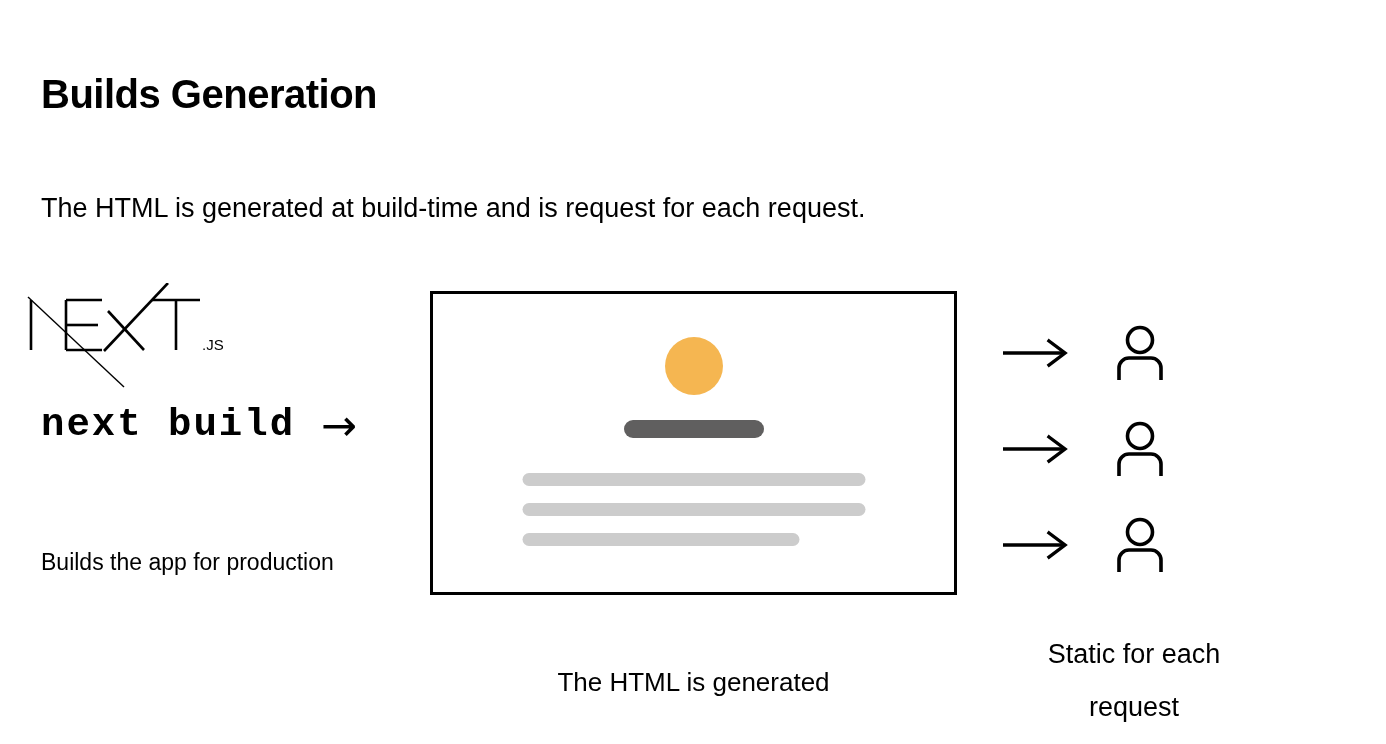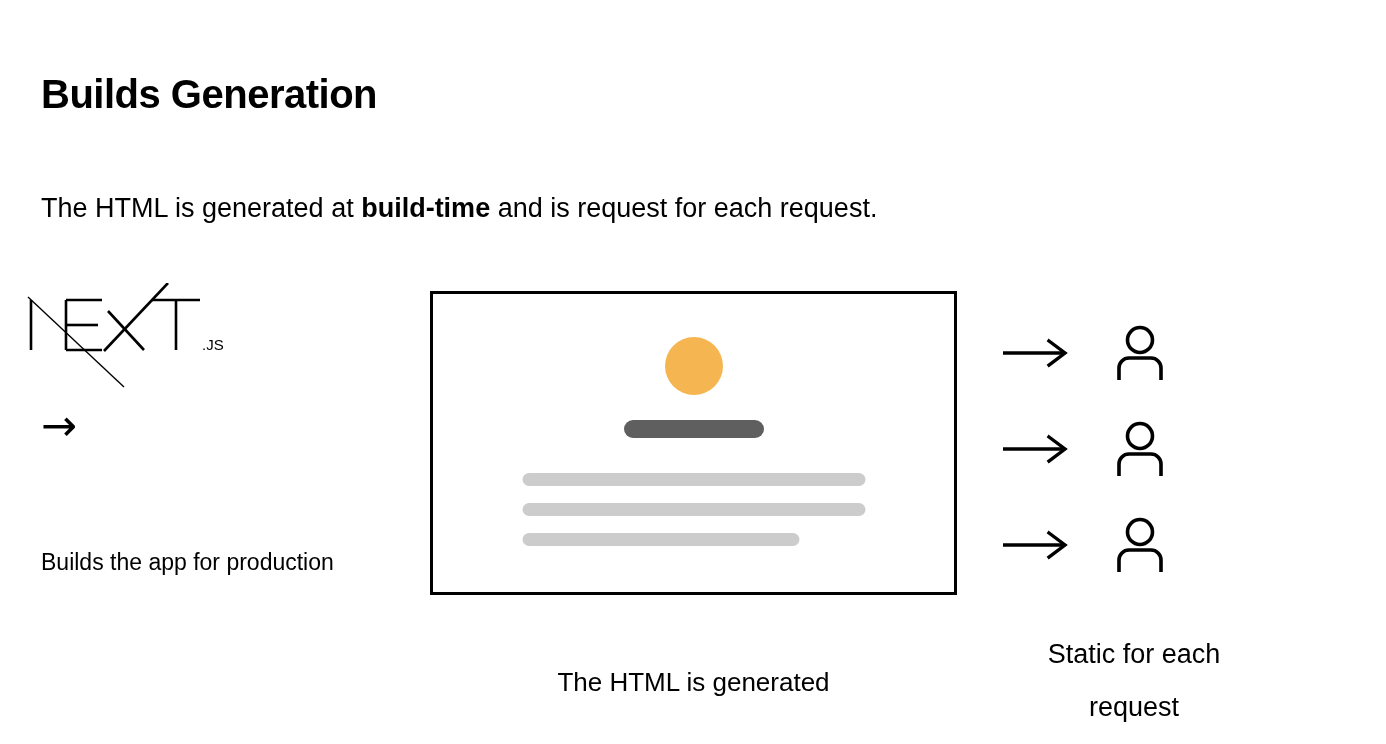--- a/index.html
+++ b/index.html
@@ -32,21 +32,21 @@
   .page-subtitle {
     position: absolute;
     left: 41px;
     top: 165px;
     font-size: 27px;
     font-weight: 400;
     line-height: 1.25;
     white-space: nowrap;
   }
   .page-subtitle .em {
-    font-weight: 700;
+    font-weight: 400;
     text-align: center;
   }
 
   
   .left-col {
     position: absolute;
     left: 26px;
     top: 283px;
     width: 370px;
   }
@@ -214,20 +214,21 @@
 
     <line x1="78" y1="68" x2="142" y2="0" stroke="#000" stroke-width="2.6"></line>
 
     <line x1="126" y1="17" x2="174" y2="17" stroke="#000" stroke-width="2.6"></line>
     <line x1="150" y1="17" x2="150" y2="67" stroke="#000" stroke-width="2.6"></line>
     <text x="176" y="67" font-family="Liberation Sans, sans-serif" font-size="15" fill="#000">.JS</text>
   </svg>
 </div>
 
 <div class="build-command-row">
+  <span class="build-command">next build</span>
   <span class="build-arrow">→</span>
 </div>
 
 <p class="build-caption">Builds the app for production</p>
 
 <div class="mock-page">
   <div class="mock-inner">
     <div class="mock-circle"></div>
     <div class="mock-bar-title"></div>
     <div class="mock-lines">

